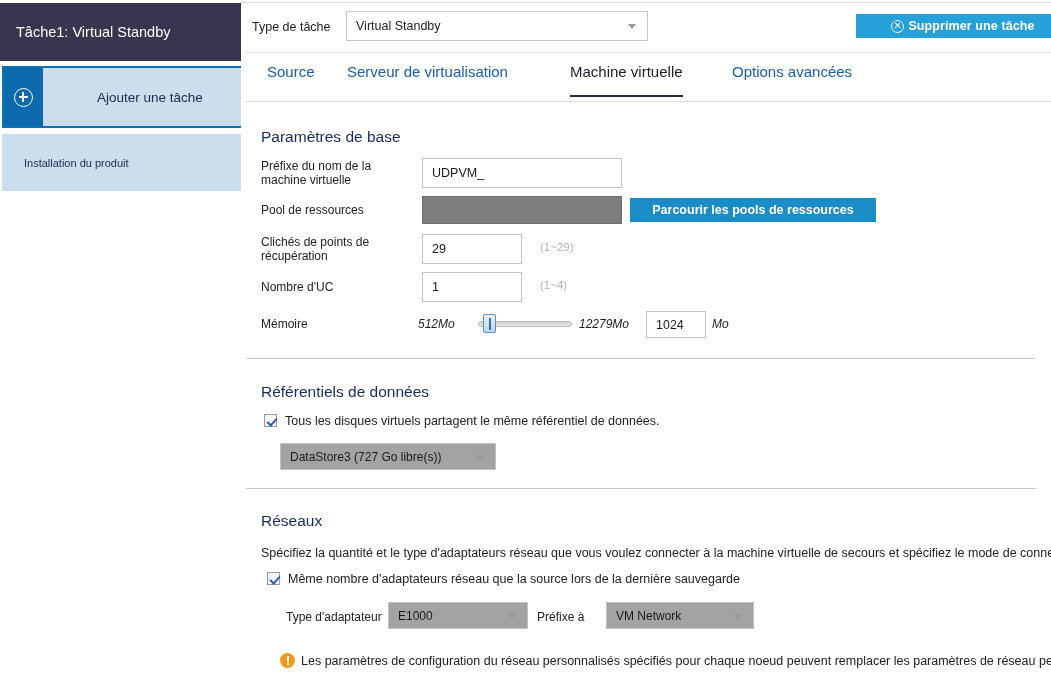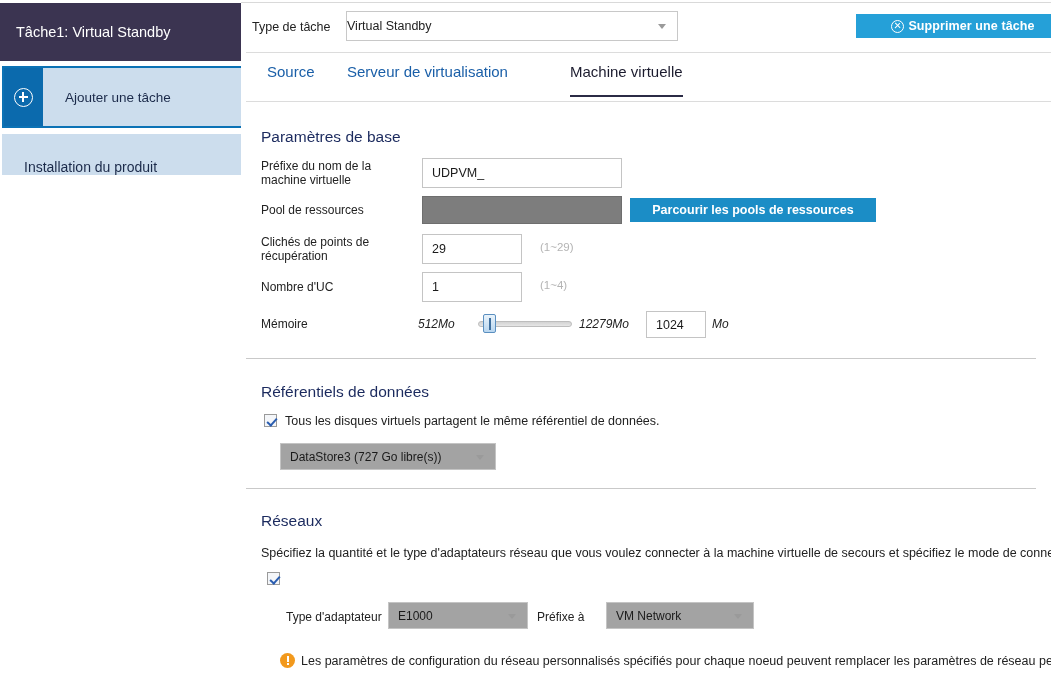--- a/index.html
+++ b/index.html
@@ -37,20 +37,21 @@
     padding-left: 16px;
   }
   .add-task {
     position: absolute;
     left: 2px; top: 66px;
     width: 282px; height: 62px;
     border: 2px solid #0b72b5;
     background: #ccdded;
     display: flex;
     align-items: stretch;
+    gap: 32px;
   }
   .add-task-icon-box {
     width: 39px;
     background: #0b6aad;
     display: flex;
     align-items: center;
     justify-content: center;
     flex: 0 0 39px;
   }
   .plus-circle {
@@ -70,27 +71,27 @@
     flex: 1;
     display: flex;
     align-items: center;
     padding-left: 22px;
     color: #1b2a4a;
     font-size: 13.5px;
   }
   .install-item {
     position: absolute;
     left: 2px; top: 134px;
-    width: 239px; height: 41px;
+    width: 239px; height: 57px;
     background: #ccdded;
     display: flex;
-    align-items: flex-end;
+    align-items: center;
     padding-left: 22px;
     color: #1b2a4a;
-    font-size: 14px;
+    font-size: 11px;
   }
 
   
   #main {
     position: absolute;
     left: 241px; top: 0;
     width: 810px; height: 689px;
     background: #ffffff;
     overflow: hidden;
   }
@@ -109,25 +110,26 @@
   }
   .tasktype-label {
     position: absolute;
     left: 11px; top: 9px;
     font-size: 12.5px;
     color: #222;
   }
   .tasktype-select {
     position: absolute;
     left: 105px; top: 0;
-    width: 332px; height: 30px;
+    width: 302px; height: 30px;
     border: 1px solid #c8c8c8;
     background: #ffffff;
     font-size: 12.5px;
     color: #222;
+    padding-left: 9px;
     display: flex;
     align-items: center;
   }
   .caret {
     position: absolute;
     right: 11px; top: 50%;
     margin-top: -2px;
     width: 0; height: 0;
     border-left: 4.5px solid transparent;
     border-right: 4.5px solid transparent;
@@ -395,20 +397,23 @@
     <div class="tabs">
       <div class="tab" style="left:18px;">
         <span>Source</span>
       </div>
       <div class="tab" style="left:98px;">
         <span>Serveur de virtualisation</span>
       </div>
       <div class="tab active" style="left:321px;">
         <span>Machine virtuelle</span>
       </div>
+      <div class="tab" style="left:483px;">
+        <span>Options avancées</span>
+      </div>
     </div>
     <div class="tabs-rule"></div>
 
     <div class="section-title" style="left:20px; top:128px;">Paramètres de base</div>
 
     <div class="fld-label" style="left:20px; top:159px; width:125px;">Préfixe du nom de la machine virtuelle</div>
     <div class="txtbox" style="left:181px; top:158px; width:200px; height:30px;">
       <span>UDPVM_</span>
     </div>
 
@@ -456,20 +461,21 @@
       <span class="caret"></span>
     </div>
 
     <div class="hr" style="left:5px; top:488px; width:790px;"></div>
 
     <div class="section-title" style="left:20px; top:512px;">Réseaux</div>
 
     <div class="para" style="left:20px; top:546px;">Spécifiez la quantité et le type d'adaptateurs réseau que vous voulez connecter à la machine virtuelle de secours et spécifiez le mode de connexion de</div>
 
     <span class="cb" style="left:26px; top:572px;"></span>
+    <span class="cb-label" style="left:47px; top:572px;">Même nombre d'adaptateurs réseau que la source lors de la dernière sauvegarde</span>
 
     <div class="fld-label" style="left:45px; top:610px;">Type d'adaptateur</div>
     <div class="ddl" style="left:147px; top:602px; width:140px; height:27px;">
       <span>E1000</span>
       <span class="caret"></span>
     </div>
 
     <div class="fld-label" style="left:296px; top:610px;">Préfixe à</div>
     <div class="ddl" style="left:365px; top:602px; width:148px; height:27px;">
       <span>VM Network</span>

